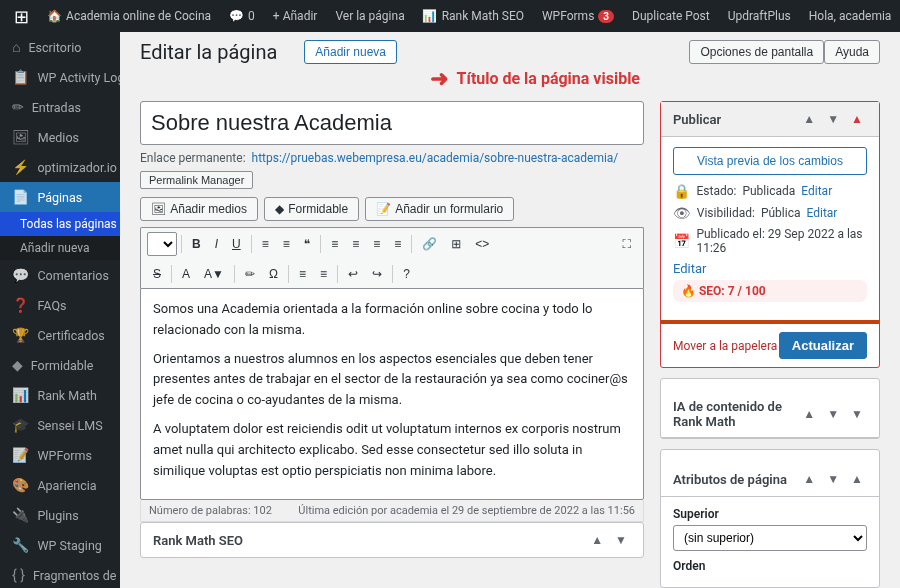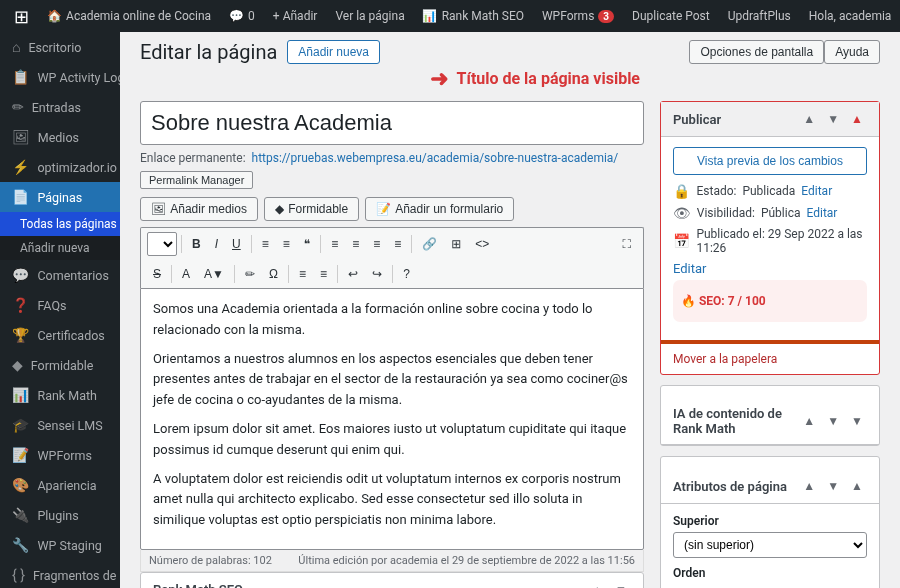--- a/index.html
+++ b/index.html
@@ -66,21 +66,21 @@
     .metabox-body { padding: 10px 12px; }
 
     
     .publish-box { border: 1px solid #d63638; }
     .publish-header { background: #f0f0f1; border-bottom: 1px solid #c3c4c7; padding: 8px 12px; display: flex; align-items: center; justify-content: space-between; }
     .publish-header h2 { font-size: 13px; font-weight: 600; }
     .preview-btn { background: #fff; border: 1px solid #2271b1; color: #2271b1; padding: 6px 10px; border-radius: 3px; cursor: pointer; font-size: 12px; width: 100%; margin-bottom: 8px; text-align: center; }
     .publish-row { display: flex; align-items: center; gap: 6px; margin-bottom: 6px; font-size: 12px; color: #3c434a; }
     .publish-row .icon { font-size: 14px; color: #646970; }
     .publish-link { color: #2271b1; text-decoration: none; cursor: pointer; }
-    .seo-score { color: #d63638; font-weight: bold; background: #fdf0f0; padding: 14px 8px; border-radius: 7px; font-size: 12px; margin-bottom: 8px; display: flex; align-items: center; gap: 4px; }
+    .seo-score { color: #d63638; font-weight: bold; background: #fdf0f0; padding: 4px 8px; border-radius: 7px; font-size: 12px; margin-bottom: 8px; display: flex; align-items: center; gap: 4px; }
     .publish-actions-top { display: flex; flex-direction: column; gap: 4px; margin-bottom: 8px; }
     .publish-action-link { color: #2271b1; text-decoration: none; cursor: pointer; font-size: 12px; }
     .publish-footer { display: flex; justify-content: space-between; align-items: center; padding: 8px 12px; border-top: 4px solid #c2410c; }
     .trash-link { color: #b32d2e; text-decoration: none; font-size: 12px; cursor: pointer; }
     .update-btn { background: #2271b1; border: 1px solid #2271b1; color: #fff; padding: 5px 12px; border-radius: 3px; cursor: pointer; font-size: 13px; font-weight: 600; }
 
     
     .sidebar-metabox { background: #fff; border: 1px solid #c3c4c7; border-radius: 3px; margin-bottom: 10px; }
     .sidebar-metabox-header { display: flex; align-items: center; padding: 8px 12px; border-bottom: 1px solid #c3c4c7; margin-top: 12px; }
     .sidebar-metabox-header h3 { font-size: 13px; font-weight: 600; flex: 1; }
@@ -202,21 +202,21 @@
     <div class="sidebar-item">
       <span class="sidebar-icon">{ }</span>
       <span>Fragmentos de código</span>
     </div>
 
   </div>
 
   <div class="main-content">
 
     <div style="display:flex; align-items:center; justify-content:space-between; padding: 8px 20px 0 20px;">
-      <div style="display:flex; align-items:center; gap:10px;">
+      <div style="display:flex; align-items:center; gap:27px;">
         <h1 style="font-size:20px; font-weight:400; color:#1d2327;">Editar la página</h1>
         <button class="btn btn-blue-outline">Añadir nueva</button>
       </div>
       <div style="display:flex; align-items:flex-end; gap:0;padding-left:46px;">
         <button class="btn">Opciones de pantalla</button>
         <button class="btn">Ayuda</button>
       </div>
     </div>
 
     <div style="display:flex; align-items:flex-start; padding: 0 20px; margin-top: 2px;">
@@ -296,21 +296,20 @@
           <button class="format-btn">↩</button>
           <button class="format-btn">↪</button>
           <span class="format-separator"></span>
           <button class="format-btn">?</button>
         </div>
 
         
         <div class="editor-content">
           <p>Somos una Academia orientada a la formación online sobre cocina y todo lo relacionado con la misma.</p>
           <p>Orientamos a nuestros alumnos en los aspectos esenciales que deben tener presentes antes de trabajar en el sector de la restauración ya sea como cociner@s jefe de cocina o co-ayudantes de la misma.</p>
-          <p>Lorem ipsum dolor sit amet. Eos maiores iusto ut voluptatum cupiditate qui itaque possimus id cumque deserunt qui enim qui.</p>
           <p>A voluptatem dolor est reiciendis odit ut voluptatum internos ex corporis nostrum amet nulla qui architecto explicabo. Sed esse consectetur sed illo soluta in similique voluptas est optio perspiciatis non minima labore.</p>
         </div>
 
         
         <div class="editor-footer">
           <span>Número de palabras: 102</span>
           <span>Última edición por academia el 29 de septiembre de 2022 a las 11:56</span>
         </div>
 
         
@@ -358,20 +357,21 @@
               <span class="icon">📅</span>
               <span>Publicado el: 29 Sep 2022 a las 11:26</span>
             </div>
             <div style="margin-bottom:4px;">
               <a href="#" class="publish-link">Editar</a>
             </div>
             <div class="seo-score">🔥 SEO: 7 / 100</div>
           </div>
           <div class="publish-footer">
             <a href="#" class="trash-link">Mover a la papelera</a>
+            <button class="update-btn">Actualizar</button>
           </div>
         </div>
 
         <div class="sidebar-metabox">
           <div class="sidebar-metabox-header">
             <h3>IA de contenido de Rank Math</h3>
             <div style="display:flex;gap:4px;">
               <button class="metabox-btn">▲</button>
               <button class="metabox-btn">▼</button>
               <button class="metabox-btn">▼</button>

